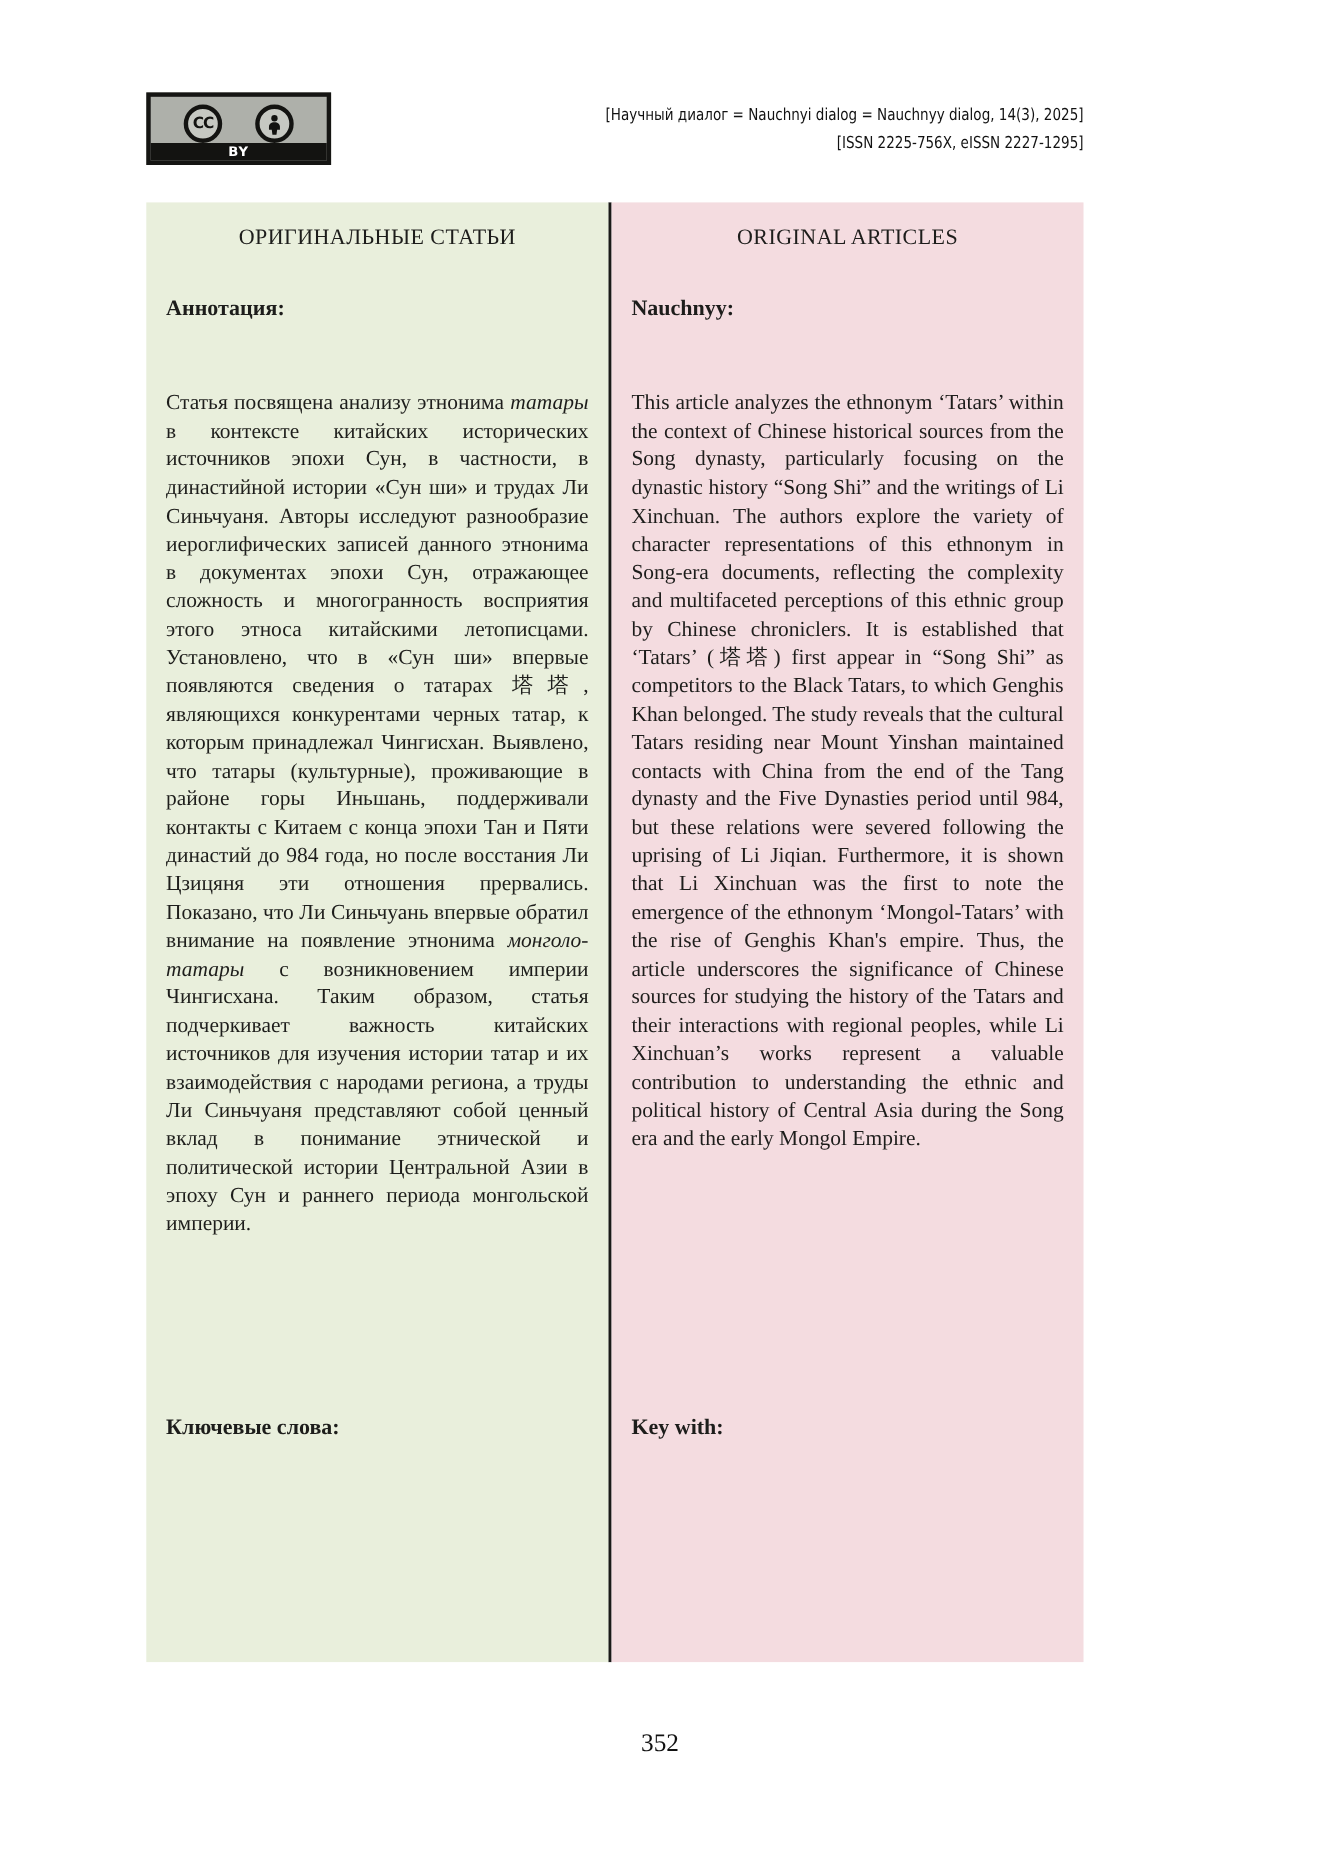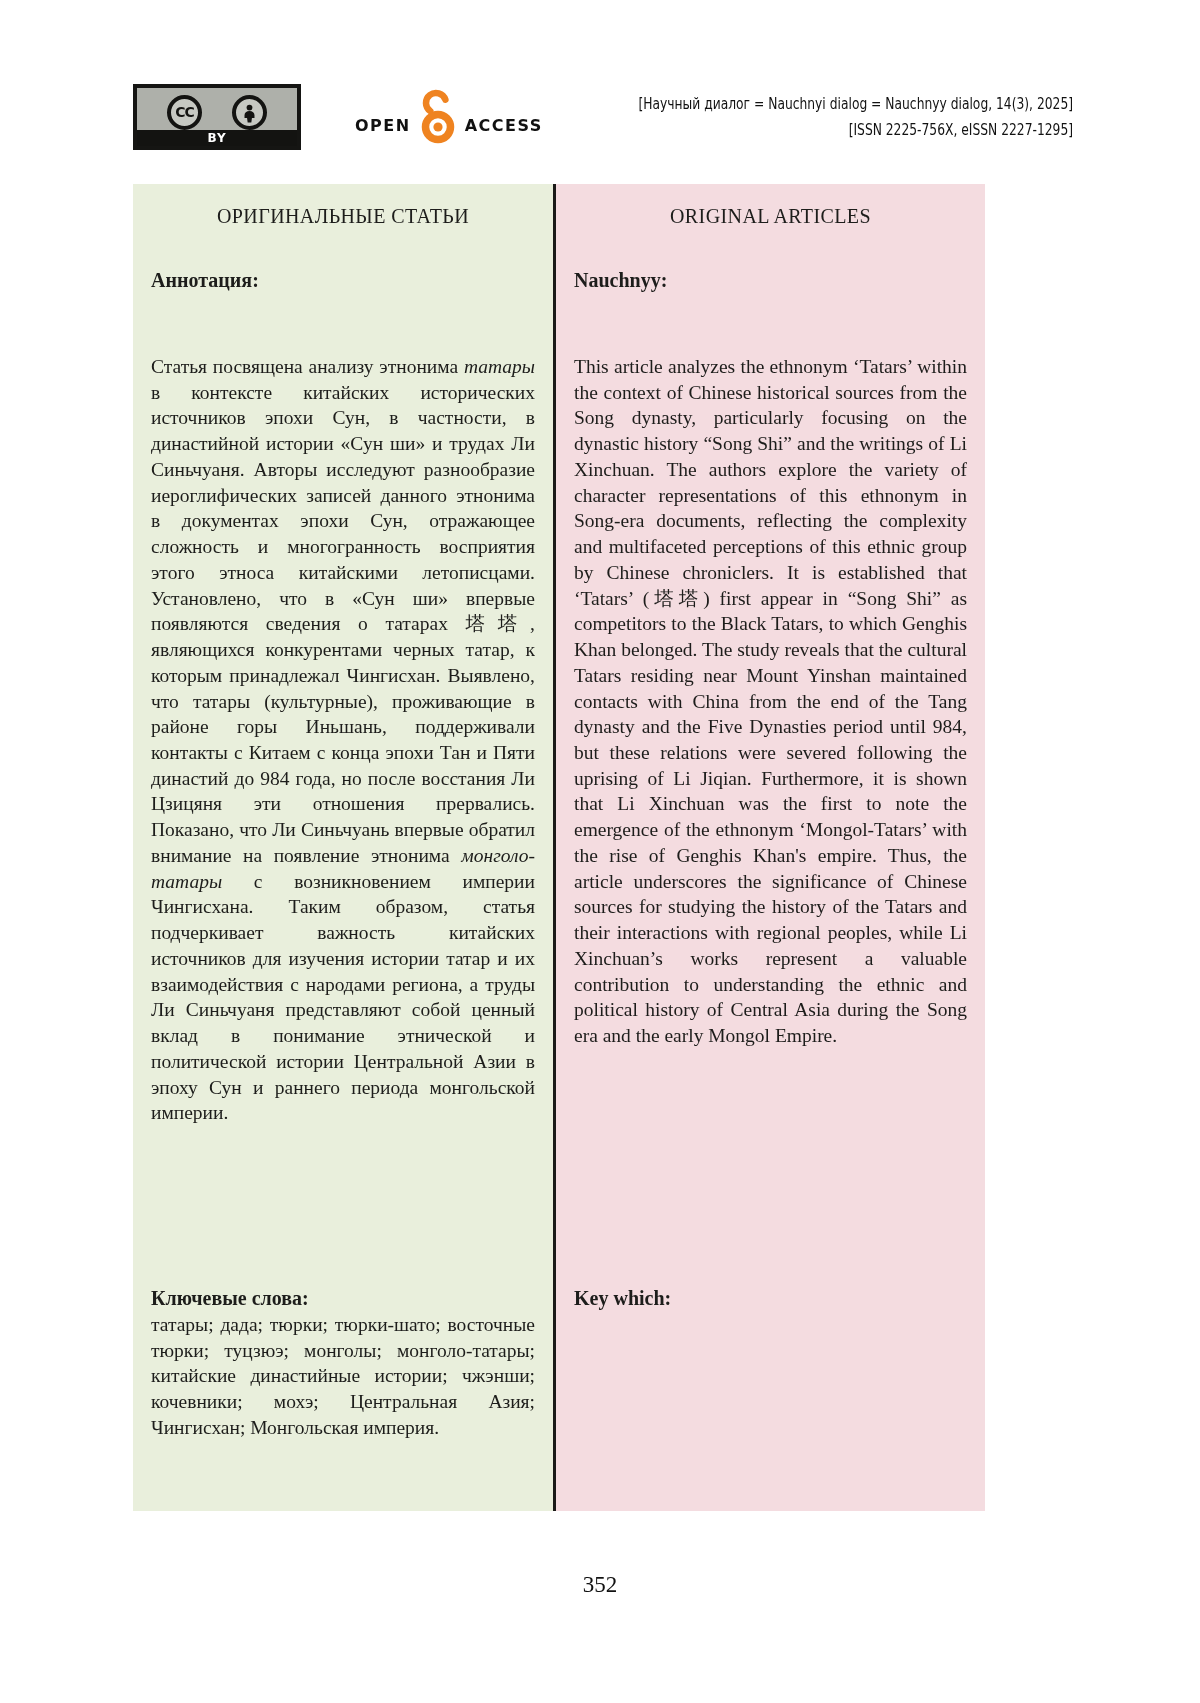--- a/index.html
+++ b/index.html
@@ -111,56 +111,46 @@
           </span>
           <span class="cc-circle">
             <svg width="21" height="21" viewBox="0 0 24 24" aria-hidden="true">
               <circle cx="12" cy="6.3" r="3.3" fill="#131311"></circle>
               <path d="M12 10.4c-3.5 0-5.7 1.9-5.7 4.7v3.1h2.9l.7 5.2h4.2l.7-5.2h2.9v-3.1c0-2.8-2.2-4.7-5.7-4.7z" fill="#131311"></path>
             </svg>
           </span>
         </div>
         <div class="cc-strip">BY</div>
       </div>
-      <div class="oa-logo">
-        <span class="oa-word">OPEN</span>
-        <svg class="oa-lock" width="42" height="58" viewBox="0 0 42 58" aria-hidden="true">
-          <path d="M13.3 23.2 A10 10 0 1 1 28.4 11.6" fill="none" stroke="currentColor" stroke-width="6.5" stroke-linecap="round"></path>
-          <circle cx="21" cy="39" r="12.5" fill="none" stroke="currentColor" stroke-width="7.5"></circle>
-          <circle cx="21" cy="39" r="4.6" fill="currentColor"></circle>
-        </svg>
-        <span class="oa-word">ACCESS</span>
-      </div>
     </div>
     <div class="journal-info">
       <div>[Научный диалог = Nauchnyi dialog = Nauchnyy dialog, 14(3), 2025]</div>
       <div>[ISSN 2225-756X, eISSN 2227-1295]</div>
     </div>
   </div>
 
   <div class="content-box">
 
     <section class="col col-ru" lang="ru">
       <h2 class="section-title">ОРИГИНАЛЬНЫЕ СТАТЬИ</h2>
       <h3 class="block-label">Аннотация:</h3>
       <p class="body-text"><span>Статья посвящена анализу этнонима </span><em>татары</em><span> в контексте китайских исторических источников эпохи Сун, в частности, в династийной истории «Сун ши» и трудах Ли Синьчуаня. Авторы исследуют разнообразие иероглифических записей данного этнонима в документах эпохи Сун, отражающее сложность и многогранность восприятия этого этноса китайскими летописцами. Установлено, что в «Сун ши» впервые появляются сведения о татарах 塔塔, являющихся конкурентами черных татар, к которым принадлежал Чингисхан. Выявлено, что татары (культурные), проживающие в районе горы Иньшань, поддерживали контакты с Китаем с конца эпохи Тан и Пяти династий до 984 года, но после восстания Ли Цзицяня эти отношения прервались. Показано, что Ли Синьчуань впервые обратил внимание на появление этнонима </span><em>монголо-татары</em><span> с возникновением империи Чингисхана. Таким образом, статья подчеркивает важность китайских источников для изучения истории татар и их взаимодействия с народами региона, а труды Ли Синьчуаня представляют собой ценный вклад в понимание этнической и политической истории Центральной Азии в эпоху Сун и раннего периода монгольской империи.</span></p>
       <div class="keywords">
         <h3 class="kw-label">Ключевые слова:</h3>
-        <p class="kw-text">татары; дада; тюрки; тюрки-шато; восточные тюрки; туцзюэ; монголы; монголо-татары; китайские династийные истории; чжэнши; кочевники; мохэ; Центральная Азия; Чингисхан; Монгольская империя.</p>
       </div>
     </section>
 
     <div class="divider"></div>
 
     <section class="col col-en" lang="en">
       <h2 class="section-title">ORIGINAL ARTICLES</h2>
       <h3 class="block-label">Nauchnyy:</h3>
       <p class="body-text"><span>This article analyzes the ethnonym ‘Tatars’ within the context of Chinese historical sources from the Song dynasty, particularly focusing on the dynastic history “Song Shi” and the writings of Li Xinchuan. The authors explore the variety of character representations of this ethnonym in Song-era documents, reflecting the complexity and multifaceted perceptions of this ethnic group by Chinese chroniclers. It is established that ‘Tatars’ (塔塔) first appear in “Song Shi” as competitors to the Black Tatars, to which Genghis Khan belonged. The study reveals that the cultural Tatars residing near Mount Yinshan maintained contacts with China from the end of the Tang dynasty and the Five Dynasties period until 984, but these relations were severed following the uprising of Li Jiqian. Furthermore, it is shown that Li Xinchuan was the first to note the emergence of the ethnonym ‘Mongol-Tatars’ with the rise of Genghis Khan's empire. Thus, the article underscores the significance of Chinese sources for studying the history of the Tatars and their interactions with regional peoples, while Li Xinchuan’s works represent a valuable contribution to understanding the ethnic and political history of Central Asia during the Song era and the early Mongol Empire.</span></p>
       <div class="keywords">
-        <h3 class="kw-label">Key which:</h3>
+        <h3 class="kw-label">Key with:</h3>
       </div>
     </section>
 
   </div>
 
   <div class="page-number">352</div>
 
 </div>
 
 </body></html>

